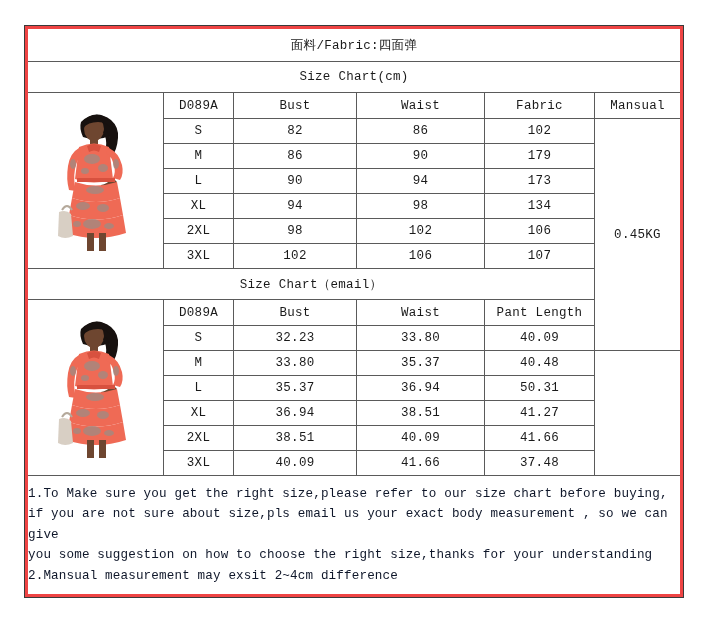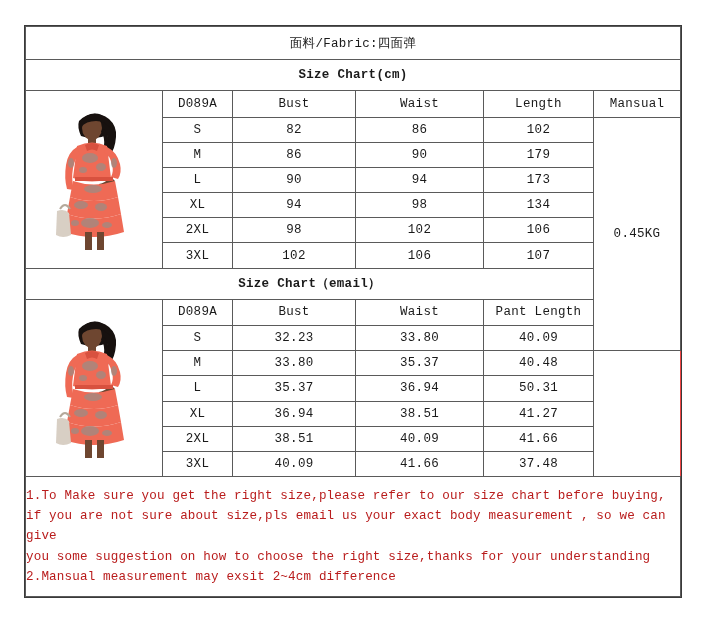--- a/index.html
+++ b/index.html
@@ -38,38 +38,37 @@
     padding: 0;
     background: #ffffff;
     font-family: "Liberation Mono", "DejaVu Sans Mono", monospace;
     font-size: 12.5px;
     color: #1a1a1a;
     letter-spacing: 0.3px;
   }
 
   
   table.size-table {
-    border: 1px solid #ef4444;
+    border: 3px solid #ef4444;
     outline: 1px solid #3a3a3a;
   }
 
   td.fabric-row {
     height: 32px;
     font-size: 13px;
     font-family: "Liberation Sans", "DejaVu Sans", sans-serif;
     letter-spacing: 0.2px;
   }
 
   td.chart-title {
     height: 30px;
     font-size: 19px;
     font-family: "Liberation Serif", "DejaVu Serif", serif;
     letter-spacing: 2.2px;
     color: #111111;
-    font-weight: bold;
   }
 
   td.col-head {
     height: 25px;
     font-size: 12.5px;
     letter-spacing: 1.1px;
     margin-left: 29px;
   }
 
   td.data-cell {
@@ -94,21 +93,21 @@
     vertical-align: middle;
     padding: 14px 8px 10px 10px;
     height: 118px;
   }
 
   .notes-text {
     font-family: "Liberation Mono", "DejaVu Sans Mono", monospace;
     font-size: 12.6px;
     line-height: 1.62;
     letter-spacing: 0.15px;
-    color: #b91c1c;
+    color: #0f172a;
     white-space: pre-line;
     text-align: left;
   }
 
   
   .photo-frame {
     width: 100%;
     height: 100%;
     display: flex;
     align-items: center;
@@ -193,21 +192,21 @@
               <rect x="62" y="131" width="7" height="18" fill="#6e4630"></rect>
 
               <path d="M22 110 q7 -3 12 2 l2 22 q-8 4 -15 0z" fill="#d8cfc4"></path>
               <path d="M25 108 q5 -8 10 0" stroke="#b5a99b" stroke-width="2" fill="none"></path>
             </svg>
           </div>
         </td>
         <td class="col-head">D089A</td>
         <td class="col-head">Bust</td>
         <td class="col-head">Waist</td>
-        <td class="col-head">Length</td>
+        <td class="col-head">Fabric</td>
         <td class="col-head">Mansual</td>
       </tr>
 
       <tr>
         <td class="data-cell">S</td>
         <td class="data-cell">82</td>
         <td class="data-cell">86</td>
         <td class="data-cell">102</td>
         <td class="weight-cell" rowspan="9">0.45KG</td>
       </tr>

